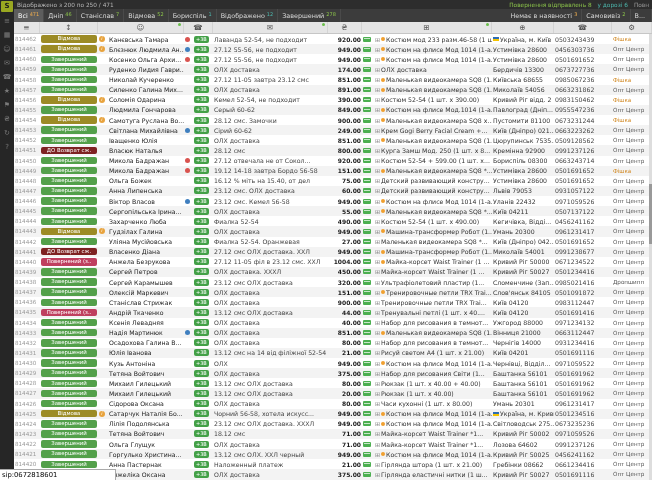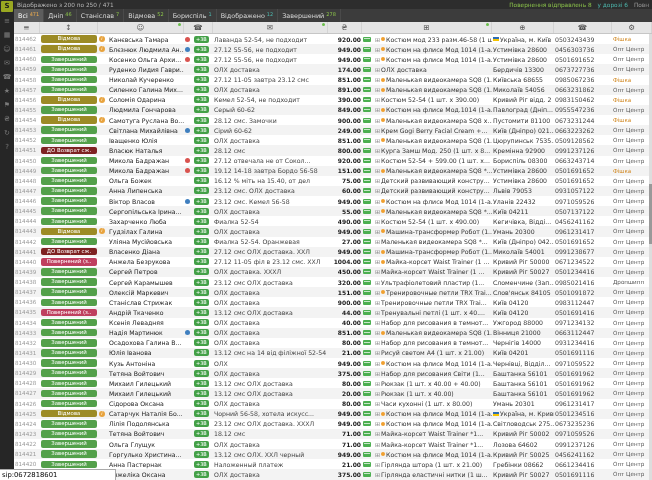--- a/index.html
+++ b/index.html
@@ -119,20 +119,34 @@
         </div>
         <div class="tab">
           <span>Відображено</span>
           <span class="cnt" style="color: rgb(77, 182, 172);">12</span>
         </div>
         <div class="tab">
           <span>Завершений</span>
           <span class="cnt" style="color: rgb(139, 195, 74);">278</span>
         </div>
       </div>
+    <div class="tgroup">
+        <div class="tab">
+          <span>Немає в наявності</span>
+          <span class="cnt" style="color: rgb(240, 173, 78);">3</span>
+        </div>
+        <div class="tab">
+          <span>Самовивіз</span>
+          <span class="cnt" style="color: rgb(139, 195, 74);">2</span>
+        </div>
+        <div class="tab">
+          <span>В...</span>
+          <span class="cnt" style="color: rgb(139, 195, 74);"></span>
+        </div>
+      </div>
   </div>
 
   <div class="colhead">
       <div class="hc" style="width: 26px;">≡</div>
       <div class="hc" style="width: 58px;">↕</div>
       <div class="hc" style="width: 86px;">☺<span class="hdot"></span></div>
       <div class="hc" style="width: 29px;">☎</div>
       <div class="hc" style="width: 115px;">✉<span class="hdot"></span></div>
       <div class="hc" style="width: 34px;">₴</div>
       <div class="hc" style="width: 130px;">⊞<span class="hdot"></span></div>

